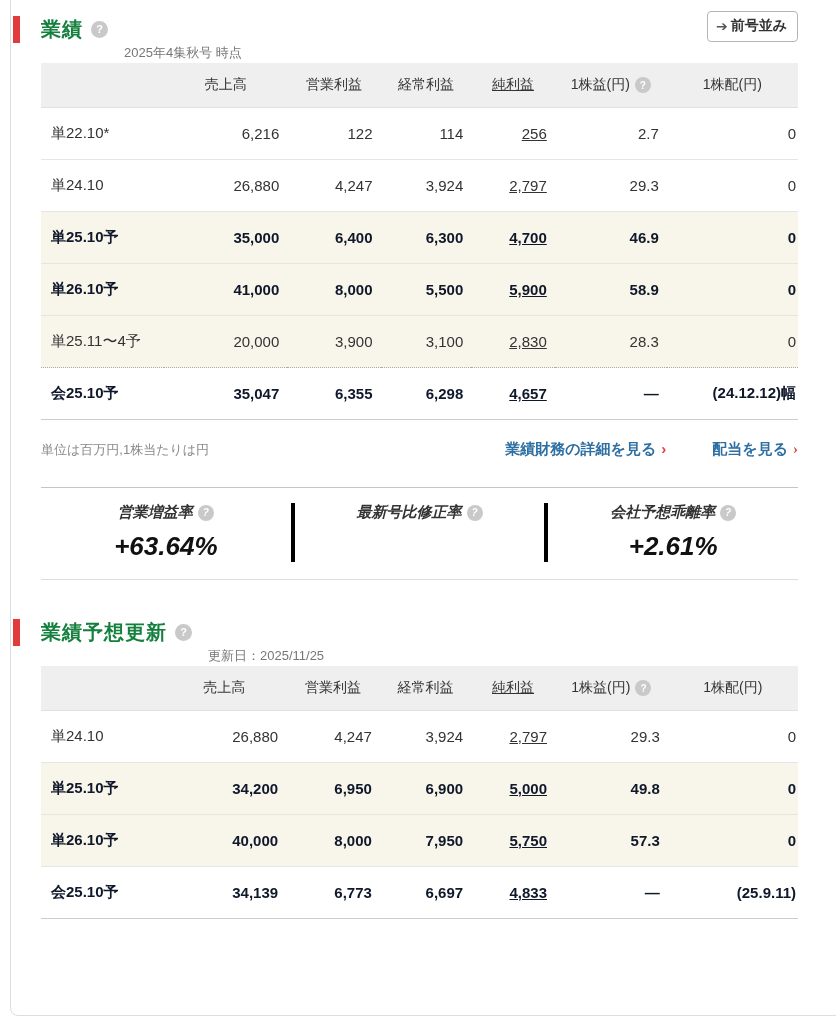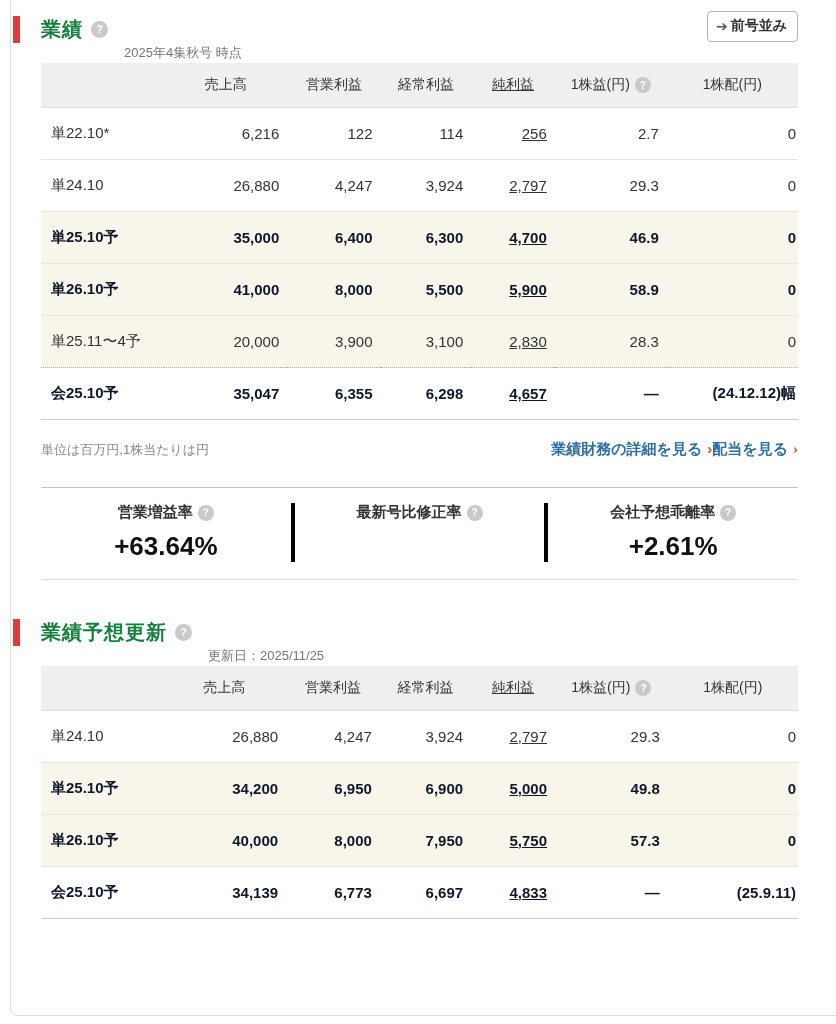--- a/index.html
+++ b/index.html
@@ -57,27 +57,28 @@
   table.fin tbody tr{border-top:1px solid #e7e5df;}
   table.fin tbody tr.dot{border-top:1px dotted #aaa;}
   table.fin tbody tr.hl{background:var(--highlight-bg,#f8f5ea);}
   table.fin tbody tr.b th,table.fin tbody tr.b td{font-weight:bold;color:#0f172a;}
   .help.sm{width:16px;height:16px;font-size:10px;margin-left:5px;vertical-align:middle;}
   
   .foot{display:flex;justify-content:space-between;align-items:flex-end;width:757px;margin-top:20px;}
   .note{font-size:13px;color:#888;}
   .links{display:flex;align-items:center;}
   .link{font-size:15px;font-weight:bold;color:var(--link-blue,#2e6fa3);cursor:pointer;text-decoration:none;}
-  .link + .link{font-family:Liberation Serif, serif;}
+  .link + .link{margin-left:46px;font-family:Liberation Serif, serif;}
   .chev{color:var(--chevron-red,#e0413e);margin-left:5px;font-size:15px;}
   
   .stats{
     display:flex;width:757px;margin-top:28px;
     border-top:1px solid #c4c4c4;border-bottom:1px solid #ddd;
     padding:15px 0 17px;
+    font-style:italic;
   }
   .stat{flex:1;text-align:center;}
   .stat + .stat{border-left:4px solid #000000;}
   .stat-label{font-size:15px;font-weight:bold;color:#333;display:inline-flex;align-items:center;}
   .stat-value{font-size:26px;font-weight:bold;color:#111;margin-top:9px;}
   .second{margin-top:38px;}
 </style>
 </head>
 <body>
 

